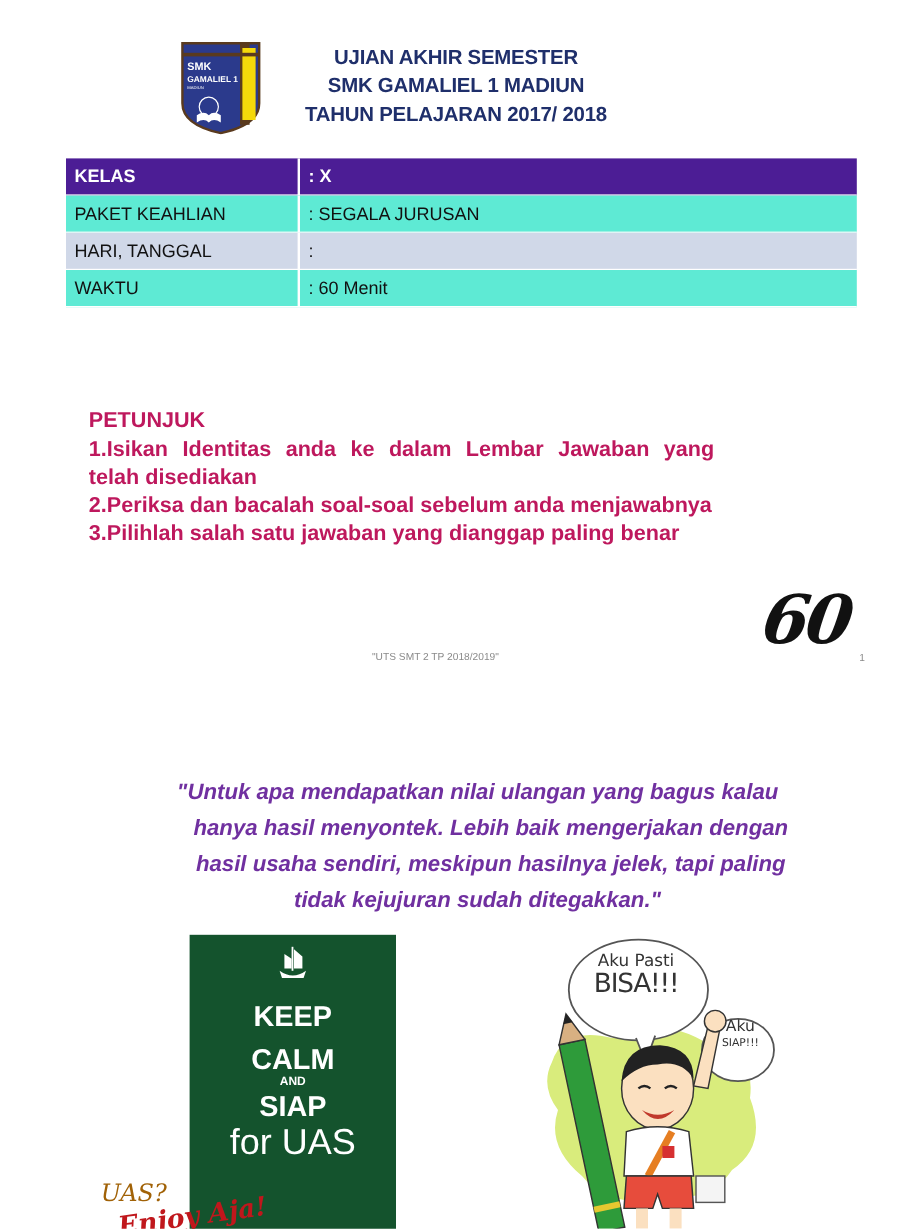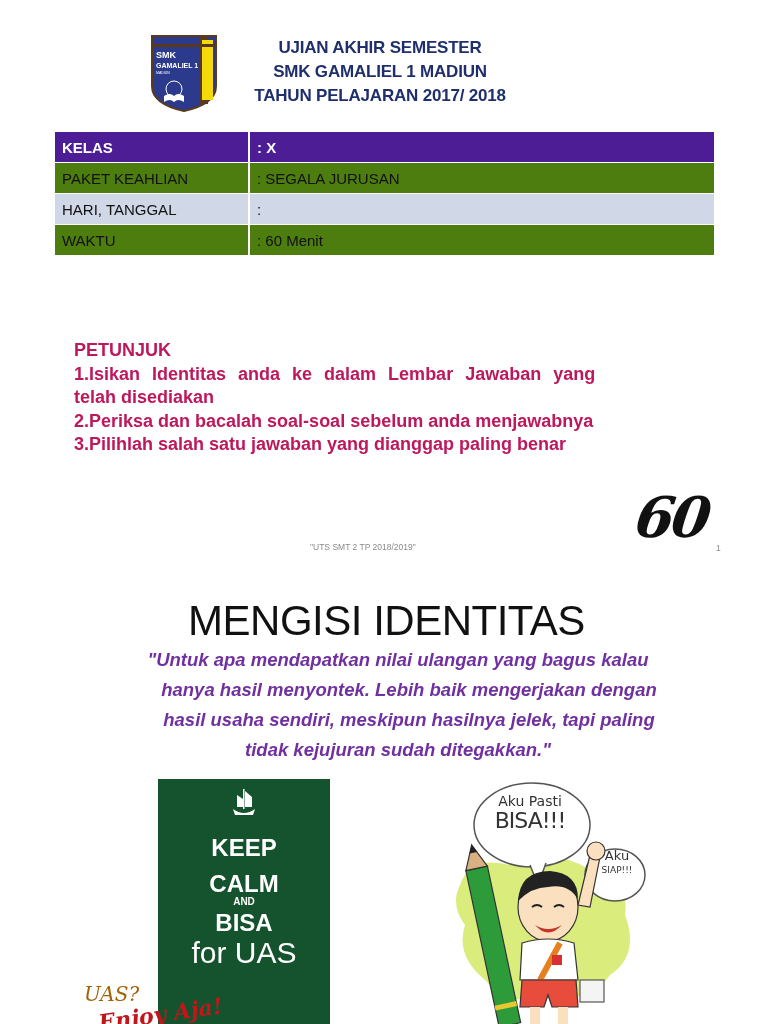--- a/index.html
+++ b/index.html
@@ -27,21 +27,21 @@
     border-collapse: separate; border-spacing: 0;
     font-size: 15px; color: #111;
   }
   table.info td {
     height: 31px; padding: 0 7px; vertical-align: middle;
     border-bottom: 1px solid #ffffff;
   }
   table.info td.c1 { width: 195px; border-right: 2px solid #ffffff; }
   table.info tr.head td { background: #4c1d95; color: #ffffff; font-weight: bold; }
   table.info tr.odd td { background: #d0d8e8; }
-  table.info tr.even td { background: #4d7c0f; }
+  table.info tr.even td { background: #5eead4; }
 
   .petunjuk {
     position: absolute; left: 74px; top: 339px; width: 614px;
     color: #be185d; font-weight: bold; font-size: 18px; line-height: 23.5px;
   }
   .petunjuk .j { text-align: justify; text-align-last: left; }
   .petunjuk .line { white-space: nowrap; }
 
   .sixty {
     position: absolute; left: 636px; top: 484px;
@@ -154,39 +154,38 @@
     <div class="line">2.Periksa dan bacalah soal-soal sebelum anda menjawabnya</div>
     <div class="line">3.Pilihlah salah satu jawaban yang dianggap paling benar</div>
   </div>
 
   <div class="sixty">60</div>
   <div class="footer-text">"UTS SMT 2 TP 2018/2019"</div>
   <div class="page-num">1</div>
 </section>
 
 <section class="slide" id="slide-2">
-  <div class="slide2-title">MENGISI IDENTITAS</div>
 
   <div class="quote">
     <div>"Untuk apa mendapatkan nilai ulangan yang bagus kalau</div>
     <div style="padding-left:22px">hanya hasil menyontek. Lebih baik mengerjakan dengan</div>
     <div style="padding-left:22px">hasil usaha sendiri, meskipun hasilnya jelek, tapi paling</div>
     <div>tidak kejujuran sudah ditegakkan."</div>
   </div>
 
   <div class="keep-calm">
     <svg class="crown" viewBox="0 0 34 34">
       <path d="M6 22 Q17 30 28 22 L26 28 H8 Z" fill="#fff"></path>
       <path d="M10 20 V8 L16 12 V20 Z M18 20 V4 L25 10 V20 Z" fill="#fff"></path>
       <rect x="16" y="2" width="1.5" height="20" fill="#fff"></rect>
     </svg>
     <div class="l1">KEEP</div>
     <div class="l2">CALM</div>
     <div class="l3">AND</div>
-    <div class="l4">BISA</div>
+    <div class="l4">SIAP</div>
     <div class="l5">for UAS</div>
   </div>
 
   <svg class="cartoon" viewBox="0 0 220 249">
 
     <path d="M20 110 Q30 80 70 90 Q110 70 150 95 Q190 100 185 140 Q200 180 170 200 Q150 230 110 220 Q70 235 45 205 Q15 180 25 150 Q10 130 20 110 Z" fill="#d9ec7c"></path>
 
     <ellipse cx="92" cy="50" rx="58" ry="42" fill="#fff" stroke="#555" stroke-width="1.5"></ellipse>
     <path d="M90 90 L98 110 L106 88" fill="#fff" stroke="#555" stroke-width="1.5"></path>
 

